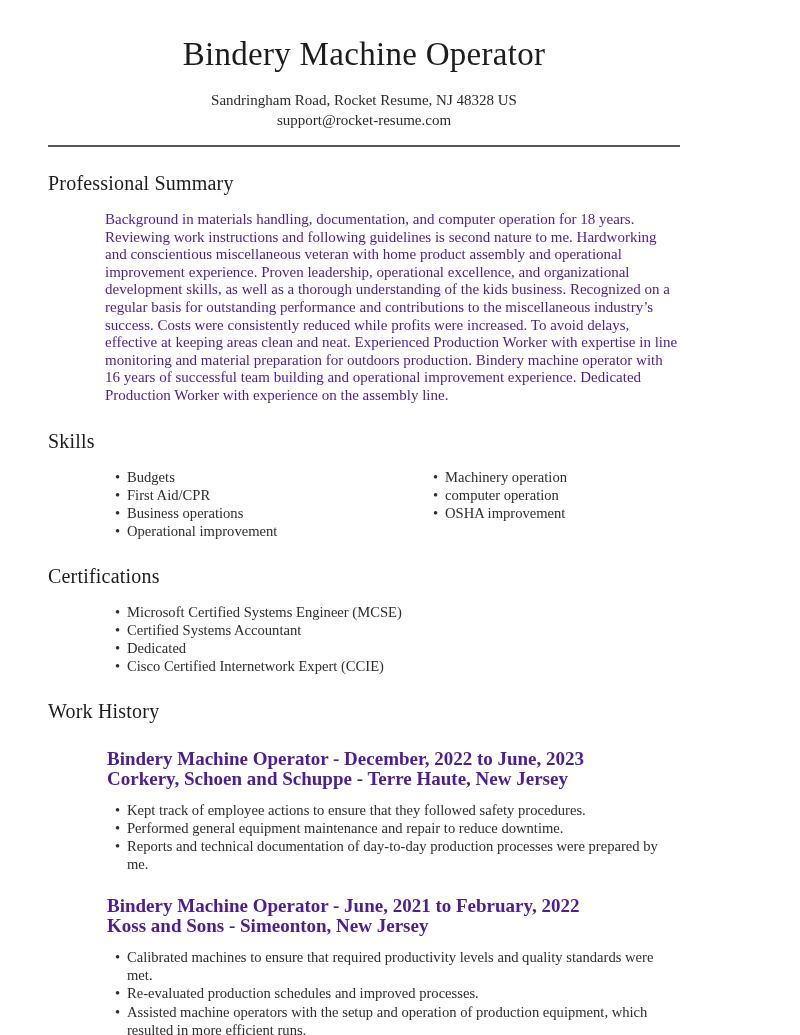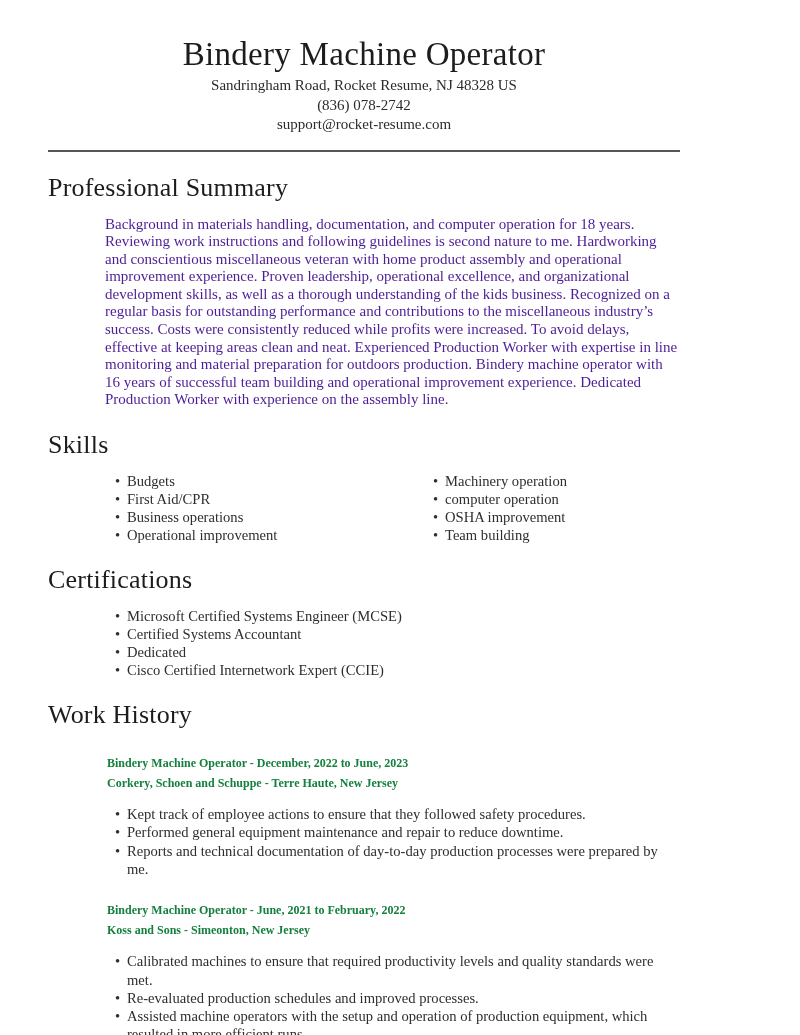--- a/index.html
+++ b/index.html
@@ -22,34 +22,34 @@
   .resume-name {
     margin: 0;
     text-align: center;
     font-size: 33px;
     line-height: 40px;
     font-weight: 400;
     color: #1c1c1c;
     letter-spacing: 0.3px;
   }
   .contact-block {
-    margin-top: 2px;
+    margin-top: 17px;
     text-align: center;
     font-size: 15px;
     line-height: 19.5px;
     color: #2b2b2b;
   }
   .divider {
     border: none;
     border-top: 2px solid #565656;
     margin: 15px 0 0 0;
   }
   .section-heading {
     margin: 20px 0 0 0;
-    font-size: 26px;
+    font-size: 20px;
     line-height: 32px;
     font-weight: 400;
     color: #1c1c1c;
     letter-spacing: 0.2px;
   }
   .summary-text {
     margin: 12px 0 0 57px;
     font-size: 15px;
     line-height: 17.6px;
     color: #4c1d95;
@@ -78,62 +78,60 @@
     left: 0;
     top: 0;
   }
   .job {
     margin: 22px 0 0 59px;
   }
   .job:first-of-type {
     margin-top: 14px;
   }
   .job-line {
-    font-size: 12px;
+    font-size: 19px;
     line-height: 20px;
     font-weight: 600;
-    color: #15803d;
+    color: #4c1d95;
   }
   .job-bullets {
     margin: 12px 0 0 8px;
     padding: 0;
   }
   .job-bullets .bullet-item {
     line-height: 18.3px;
   }
   ul { padding: 0; }
 </style>
 </head>
 <body>
 
 <div class="page">
 
   <h1 class="resume-name">Bindery Machine Operator</h1>
 
   <div class="contact-block">
     <div>Sandringham Road, Rocket Resume, NJ 48328 US</div>
-    <div>(836) 078-2742</div>
     <div>support@rocket-resume.com</div>
   </div>
 
   <hr class="divider">
 
   <h2 class="section-heading">Professional Summary</h2>
   <p class="summary-text">Background in materials handling, documentation, and computer operation for 18 years. Reviewing work instructions and following guidelines is second nature to me. Hardworking and conscientious miscellaneous veteran with home product assembly and operational improvement experience. Proven leadership, operational excellence, and organizational development skills, as well as a thorough understanding of the kids business. Recognized on a regular basis for outstanding performance and contributions to the miscellaneous industry’s success. Costs were consistently reduced while profits were increased. To avoid delays, effective at keeping areas clean and neat. Experienced Production Worker with expertise in line monitoring and material preparation for outdoors production. Bindery machine operator with 16 years of successful team building and operational improvement experience. Dedicated Production Worker with experience on the assembly line.</p>
 
   <h2 class="section-heading">Skills</h2>
   <ul class="skills-grid">
     <li class="bullet-item">Budgets</li>
     <li class="bullet-item">First Aid/CPR</li>
     <li class="bullet-item">Business operations</li>
     <li class="bullet-item">Operational improvement</li>
     <li class="bullet-item">Machinery operation</li>
     <li class="bullet-item">computer operation</li>
     <li class="bullet-item">OSHA improvement</li>
-    <li class="bullet-item">Team building</li>
   </ul>
 
   <h2 class="section-heading">Certifications</h2>
   <ul class="plain-list">
     <li class="bullet-item">Microsoft Certified Systems Engineer (MCSE)</li>
     <li class="bullet-item">Certified Systems Accountant</li>
     <li class="bullet-item">Dedicated</li>
     <li class="bullet-item">Cisco Certified Internetwork Expert (CCIE)</li>
   </ul>
 

